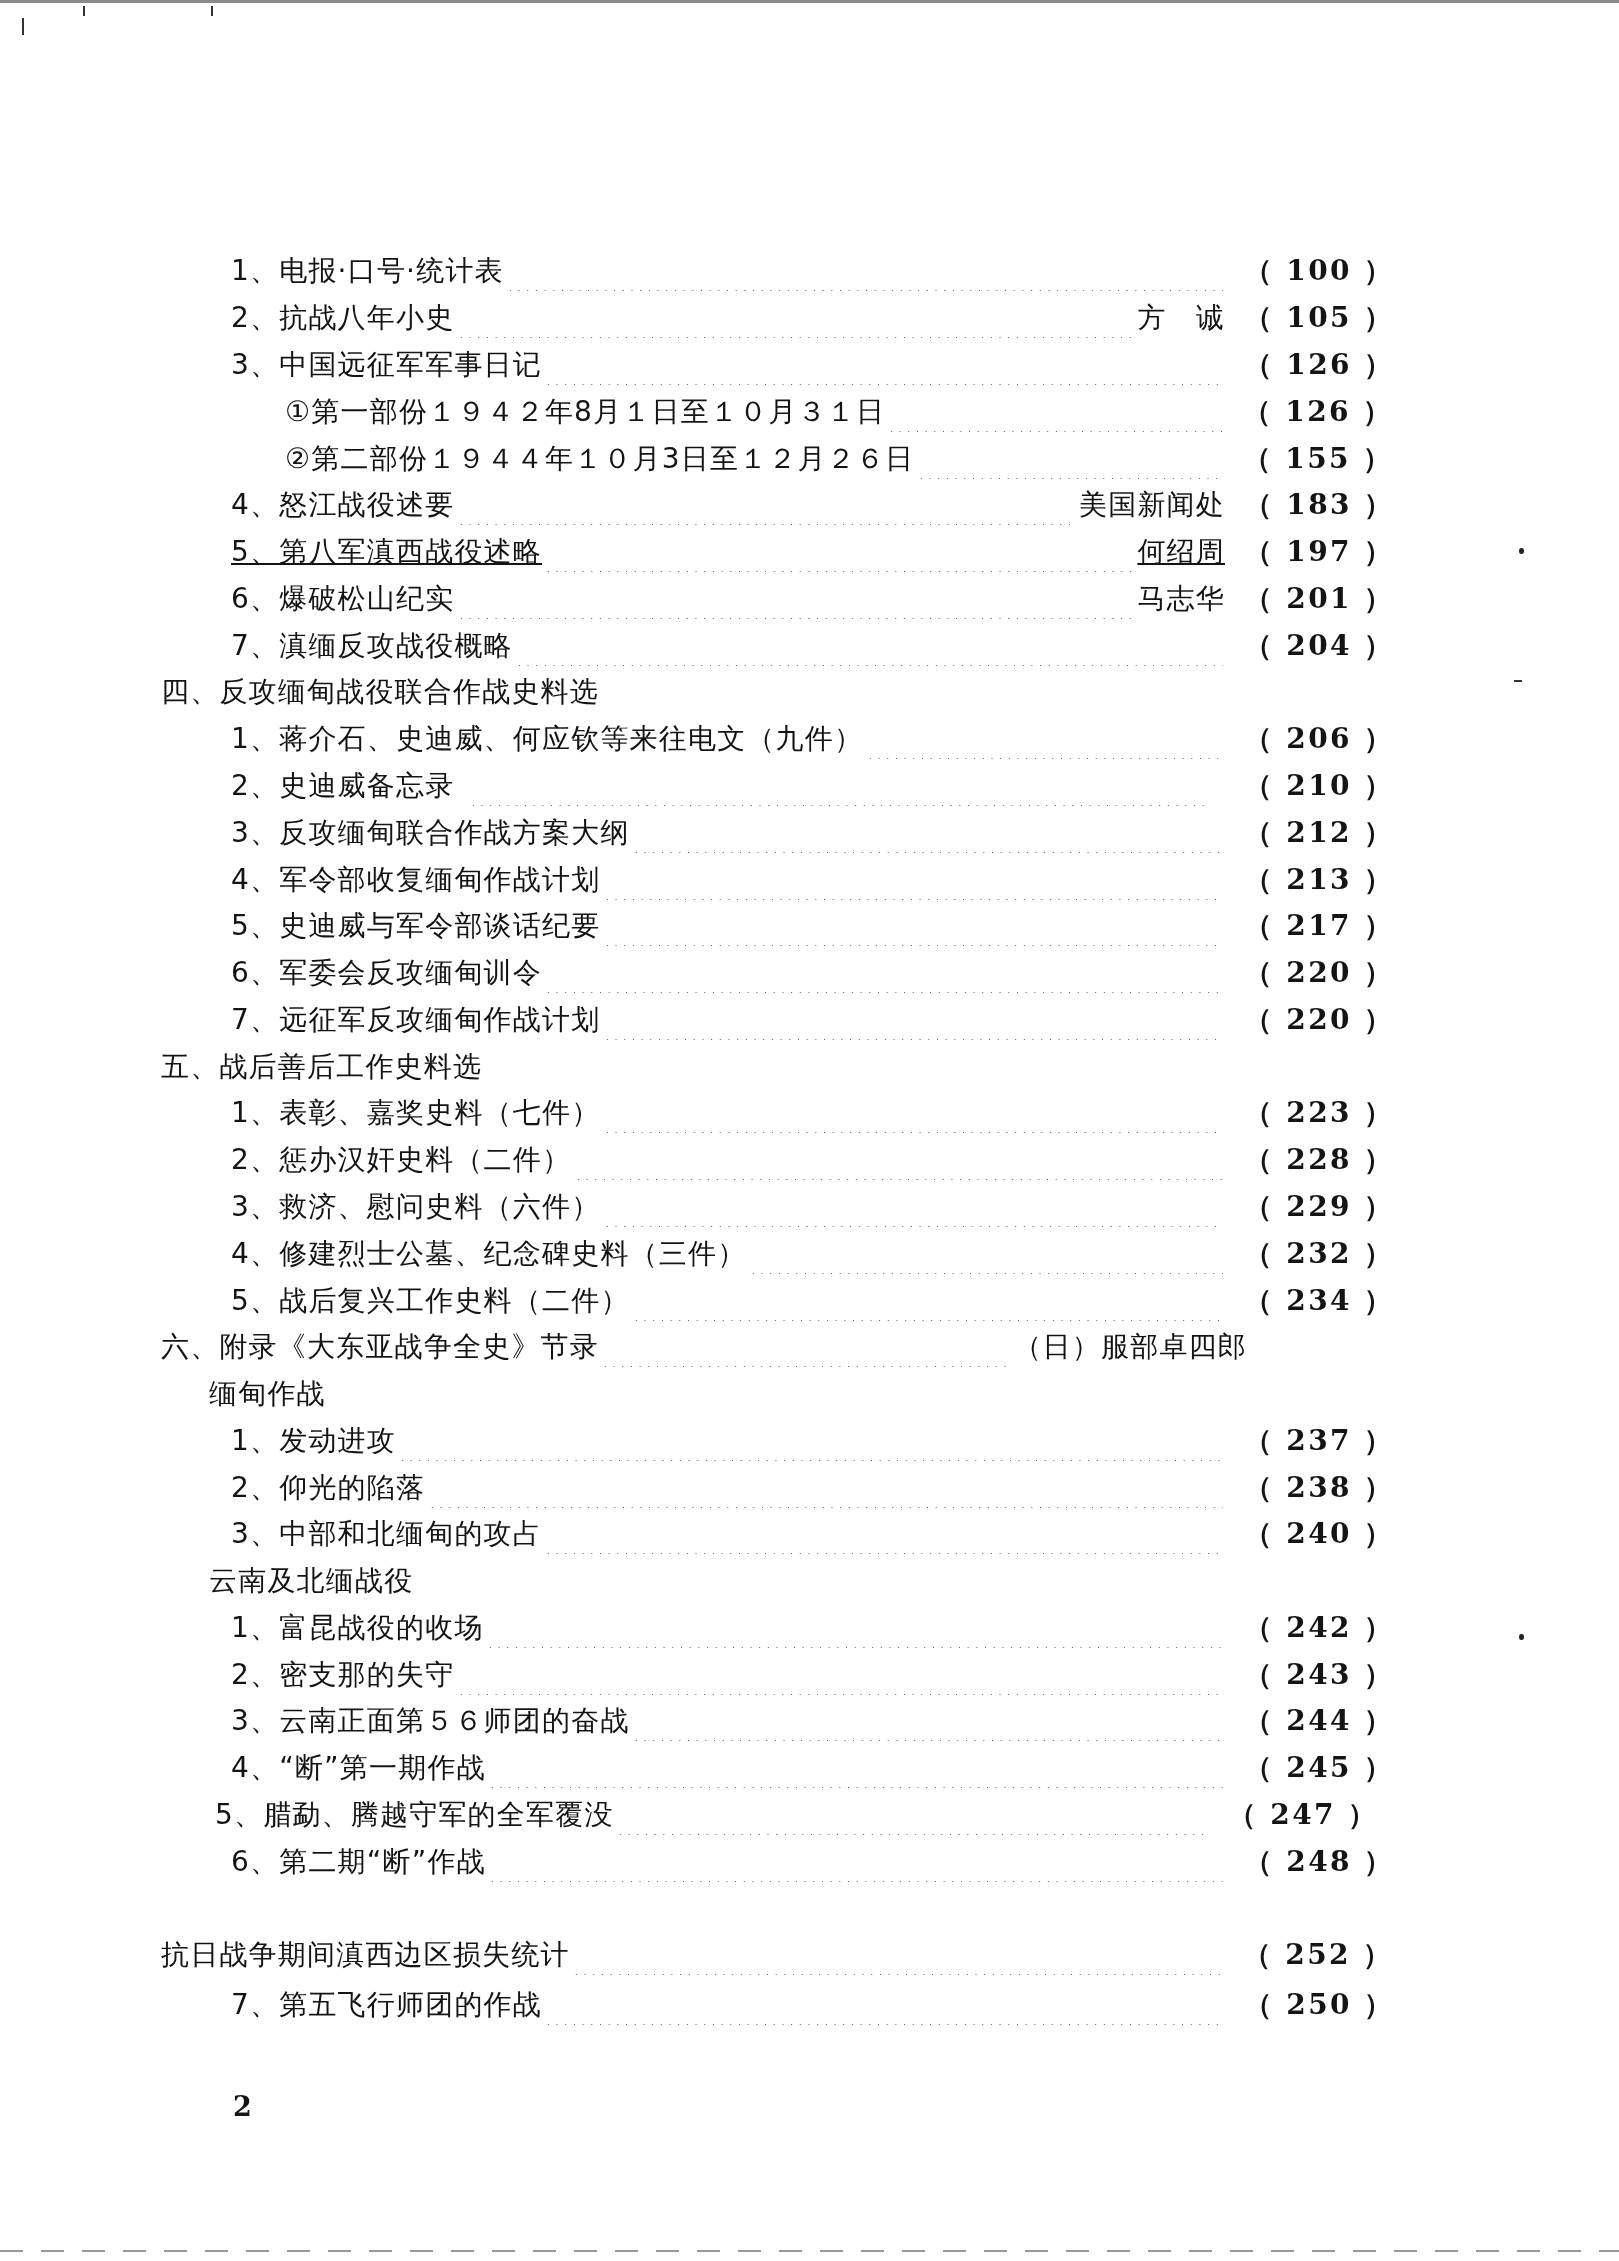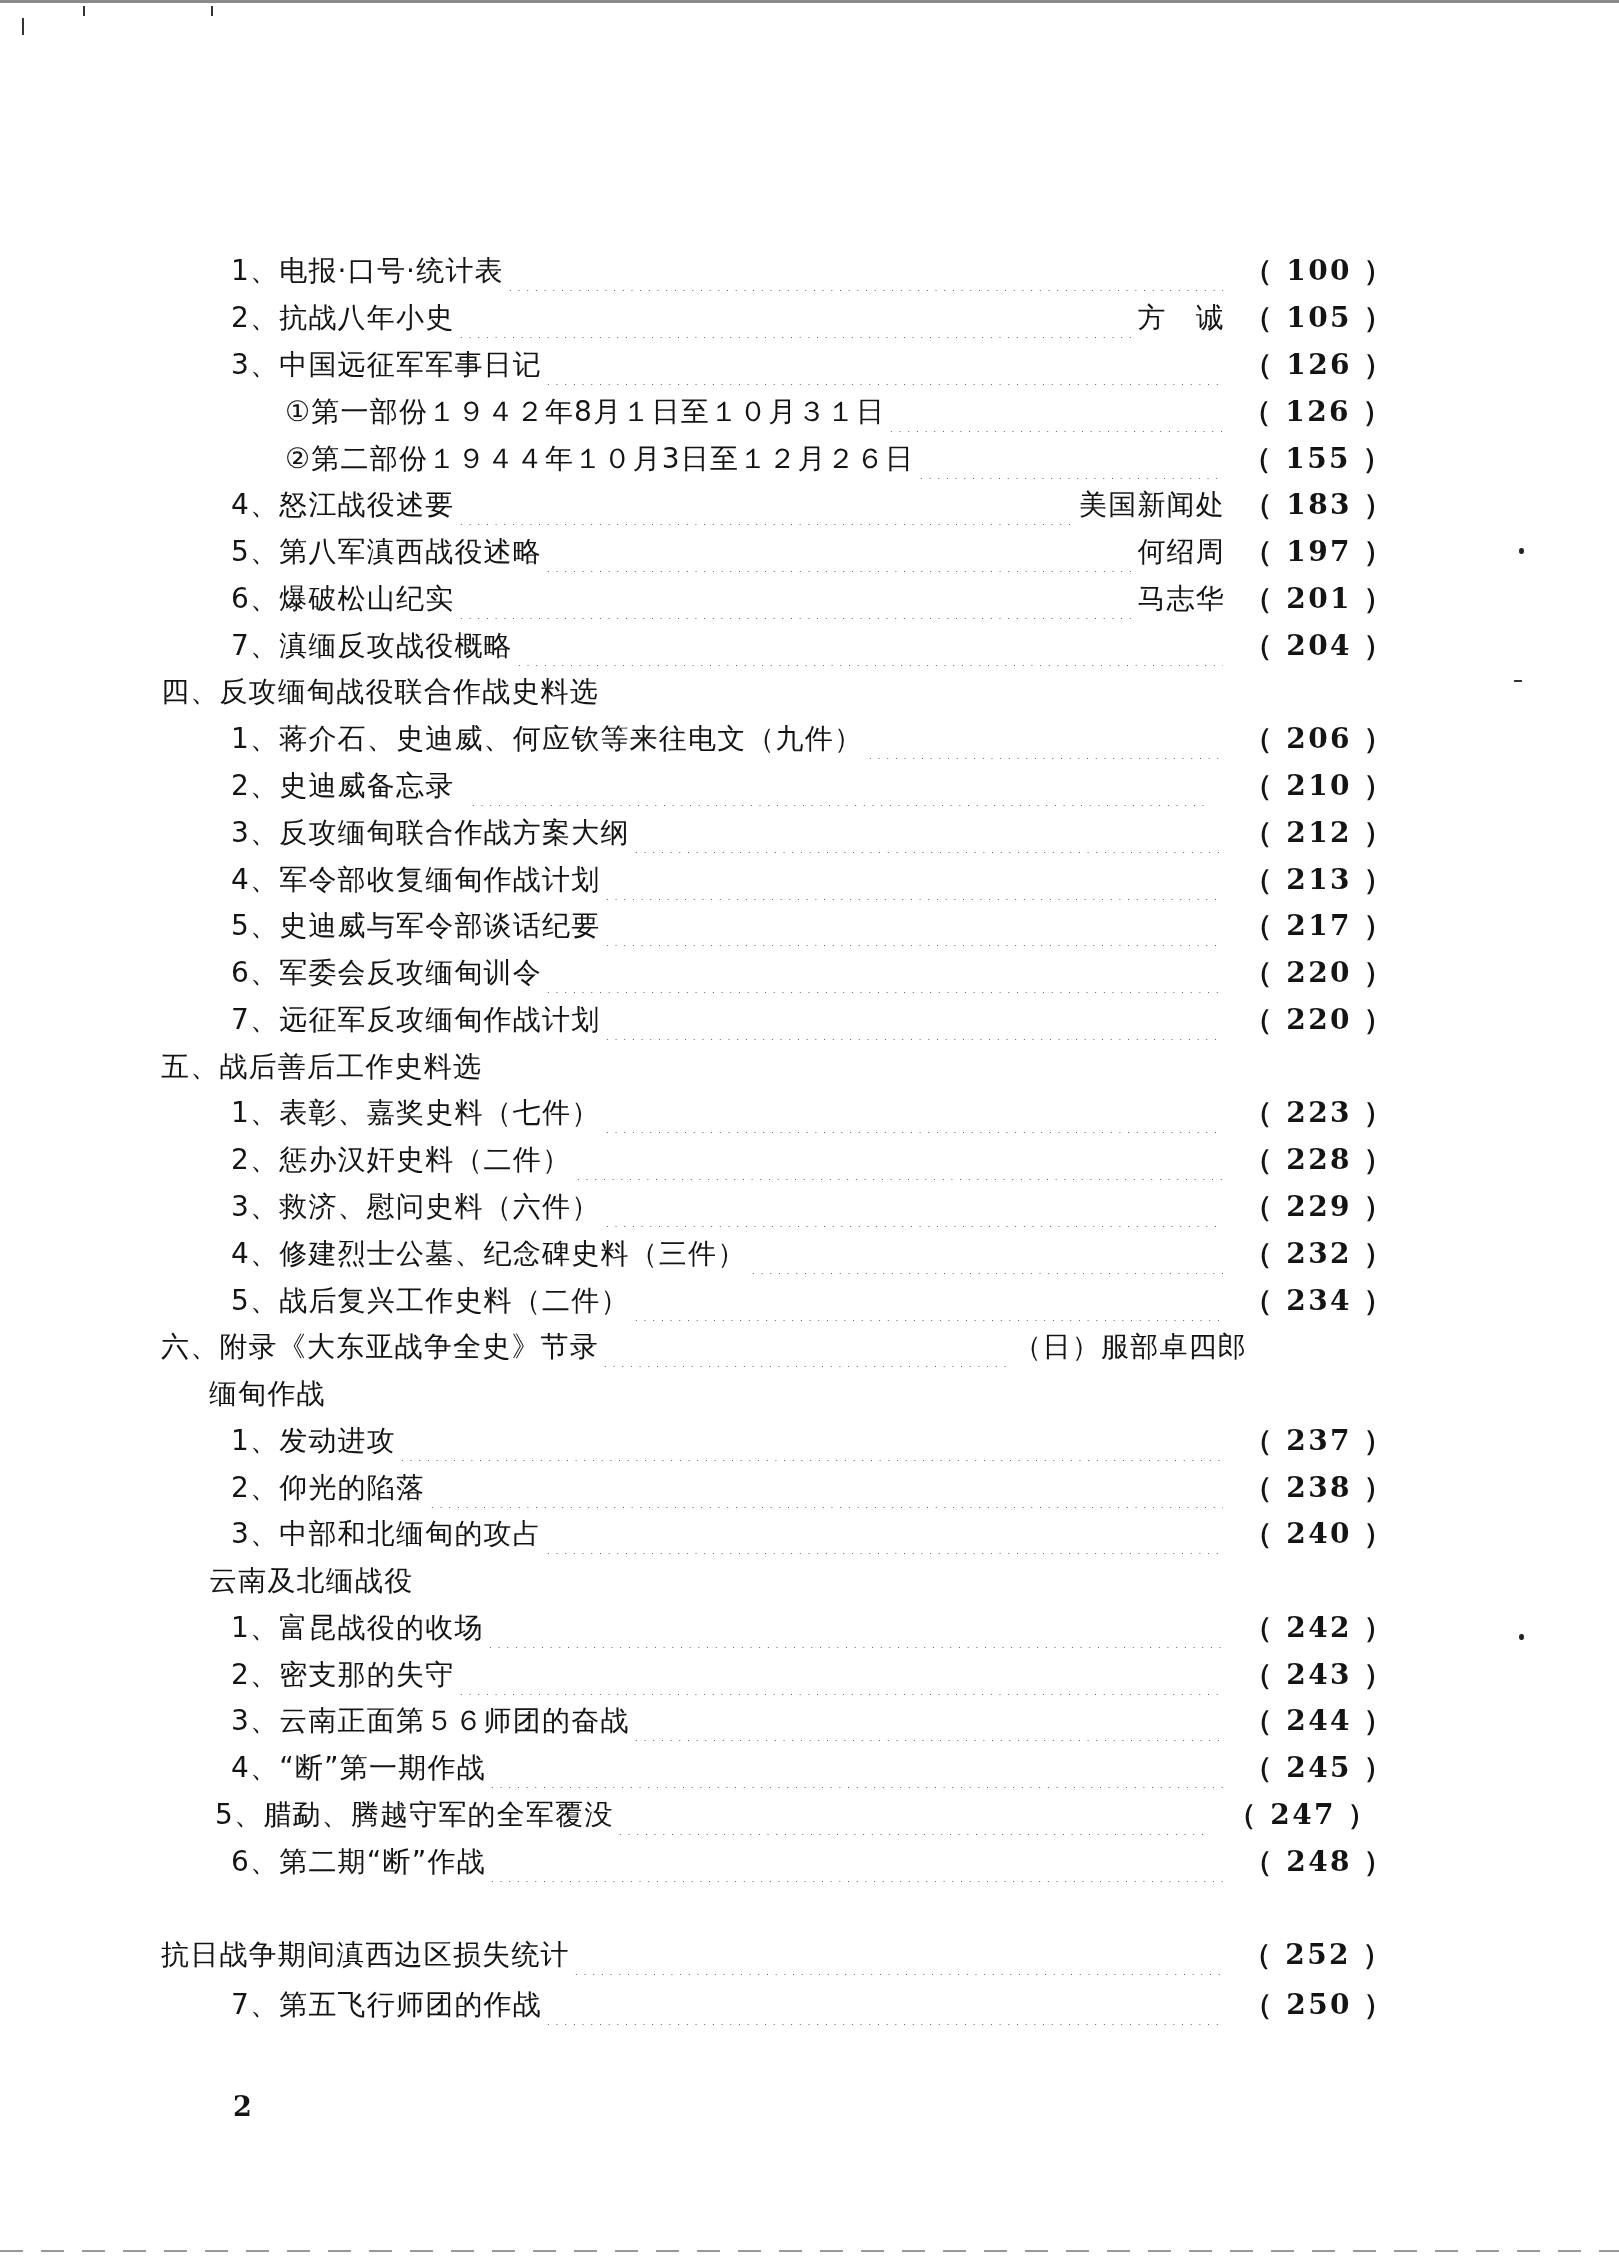--- a/index.html
+++ b/index.html
@@ -72,21 +72,21 @@
     <span class="leader"></span>
     <span class="author"></span>
     <span class="page" style="left: 952px;">（ 155 ）</span>
   </div>
     <div class="row" style="top: 484px; left: 231px; width: 994px;">
     <span class="title">4、怒江战役述要</span>
     <span class="leader"></span>
     <span class="author">美国新闻处</span>
     <span class="page" style="left: 1007px;">（ 183 ）</span>
   </div>
-    <div class="row" style="top: 531px; left: 231px; width: 994px;">
+    <div class="row" style="top: 531px; left: 231px; width: 994px; text-decoration: underline;">
     <span class="title">5、第八军滇西战役述略</span>
     <span class="leader"></span>
     <span class="author">何绍周</span>
     <span class="page" style="left: 1007px;">（ 197 ）</span>
   </div>
     <div class="row" style="top: 578px; left: 231px; width: 994px;">
     <span class="title">6、爆破松山纪实</span>
     <span class="leader"></span>
     <span class="author">马志华</span>
     <span class="page" style="left: 1007px;">（ 201 ）</span>

